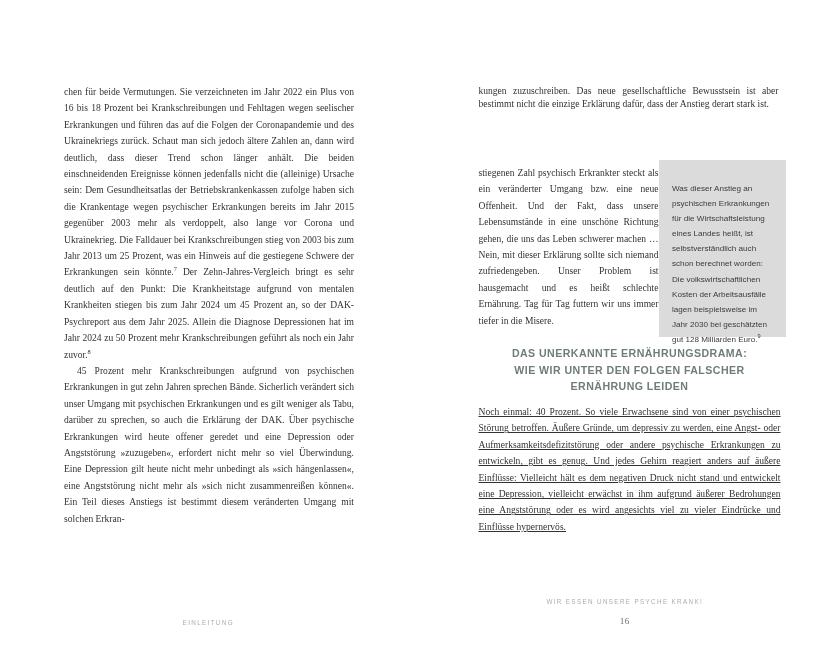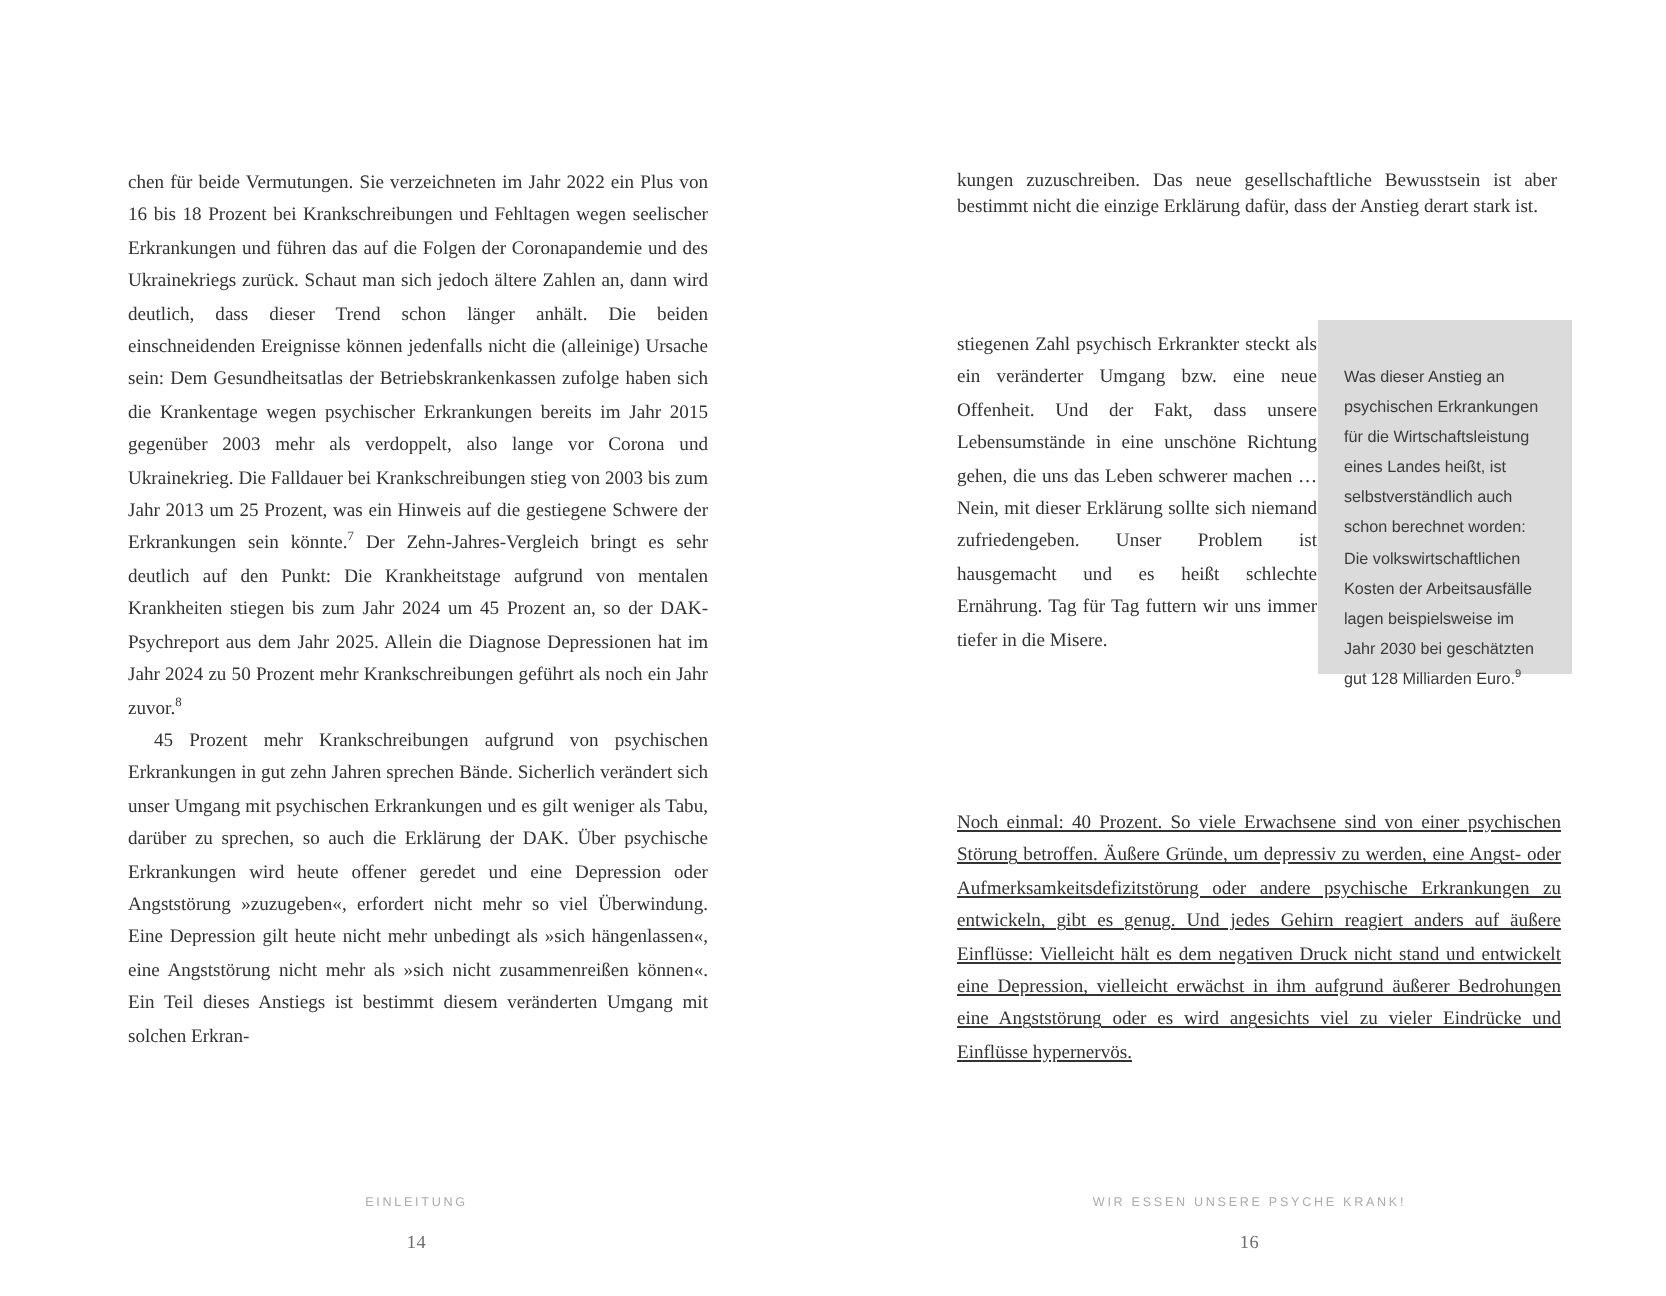--- a/index.html
+++ b/index.html
@@ -166,38 +166,42 @@
 
   <div class="page page-left">
 
     <div class="col">
       <p><span>chen für beide Vermutungen. Sie verzeichneten im Jahr 2022 ein Plus von 16 bis 18 Prozent bei Krankschreibungen und Fehltagen wegen seelischer Erkrankungen und führen das auf die Folgen der Coronapandemie und des Ukrainekriegs zurück. Schaut man sich jedoch ältere Zahlen an, dann wird deutlich, dass dieser Trend schon länger anhält. Die beiden einschneidenden Ereignisse können jedenfalls nicht die (alleinige) Ursache sein: Dem Gesundheitsatlas der Betriebskrankenkassen zufolge haben sich die Krankentage wegen psychischer Erkrankungen bereits im Jahr 2015 gegenüber 2003 mehr als verdoppelt, also lange vor Corona und Ukrainekrieg. Die Falldauer bei Krankschreibungen stieg von 2003 bis zum Jahr 2013 um 25 Prozent, was ein Hinweis auf die gestiegene Schwere der Erkrankungen sein könnte.</span><sup>7</sup> <span>Der Zehn-Jahres-Vergleich bringt es sehr deutlich auf den Punkt: Die Krankheitstage aufgrund von mentalen Krankheiten stiegen bis zum Jahr 2024 um 45 Prozent an, so der DAK-Psychreport aus dem Jahr 2025. Allein die Diagnose Depressionen hat im Jahr 2024 zu 50 Prozent mehr Krankschreibungen geführt als noch ein Jahr zuvor.</span><sup>8</sup></p>
       <p class="indent"><span>45 Prozent mehr Krankschreibungen aufgrund von psychischen Erkrankungen in gut zehn Jahren sprechen Bände. Sicherlich verändert sich unser Umgang mit psychischen Erkrankungen und es gilt weniger als Tabu, darüber zu sprechen, so auch die Erklärung der DAK. Über psychische Erkrankungen wird heute offener geredet und eine Depression oder Angststörung »zuzugeben«, erfordert nicht mehr so viel Überwindung. Eine Depression gilt heute nicht mehr unbedingt als »sich hängenlassen«, eine Angststörung nicht mehr als »sich nicht zusammenreißen können«. Ein Teil dieses Anstiegs ist bestimmt diesem veränderten Umgang mit solchen Erkran-</span></p>
     </div>
 
     <div class="footer">
       <div class="running-head">EINLEITUNG</div>
-      <div class="folio">14</div>
     </div>
   </div>
 
   <div class="page page-right">
 
     <div class="rtop">
       <p>kungen zuzuschreiben. Das neue gesellschaftliche Bewusstsein ist aber bestimmt nicht die einzige Erklärung dafür, dass der Anstieg derart stark ist.</p>
     </div>
 
     <div class="rnarrow">
       <p>stiegenen Zahl psychisch Erkrankter steckt als ein veränderter Umgang bzw. eine neue Offenheit. Und der Fakt, dass unsere Lebensumstände in eine unschöne Richtung gehen, die uns das Leben schwerer machen … Nein, mit dieser Erklärung sollte sich niemand zufriedengeben. Unser Problem ist hausgemacht und es heißt schlechte Ernährung. Tag für Tag futtern wir uns immer tiefer in die Misere.</p>
     </div>
 
     <div class="sidebox">
       <div class="sidebox-text"><span>Was dieser Anstieg an psychischen Erkrankungen für die Wirtschaftsleistung eines Landes heißt, ist selbstverständlich auch schon berechnet worden: Die volkswirtschaftlichen Kosten der Arbeitsausfälle lagen beispielsweise im Jahr 2030 bei geschätzten gut 128 Milliarden Euro.</span><sup>9</sup></div>
     </div>
 
+    <div class="section-heading">
+      <div>DAS UNERKANNTE ERNÄHRUNGSDRAMA:</div>
+      <div>WIE WIR UNTER DEN FOLGEN FALSCHER</div>
+      <div>ERNÄHRUNG LEIDEN</div>
+    </div>
 
     <div class="section-body">
       <p>Noch einmal: 40 Prozent. So viele Erwachsene sind von einer psychischen Störung betroffen. Äußere Gründe, um depressiv zu werden, eine Angst- oder Aufmerksamkeitsdefizitstörung oder andere psychische Erkrankungen zu entwickeln, gibt es genug. Und jedes Gehirn reagiert anders auf äußere Einflüsse: Vielleicht hält es dem negativen Druck nicht stand und entwickelt eine Depression, vielleicht erwächst in ihm aufgrund äußerer Bedrohungen eine Angststörung oder es wird angesichts viel zu vieler Eindrücke und Einflüsse hypernervös.</p>
     </div>
 
     <div class="footer">
       <div class="running-head">WIR ESSEN UNSERE PSYCHE KRANK!</div>
       <div class="folio">16</div>
     </div>
   </div>

